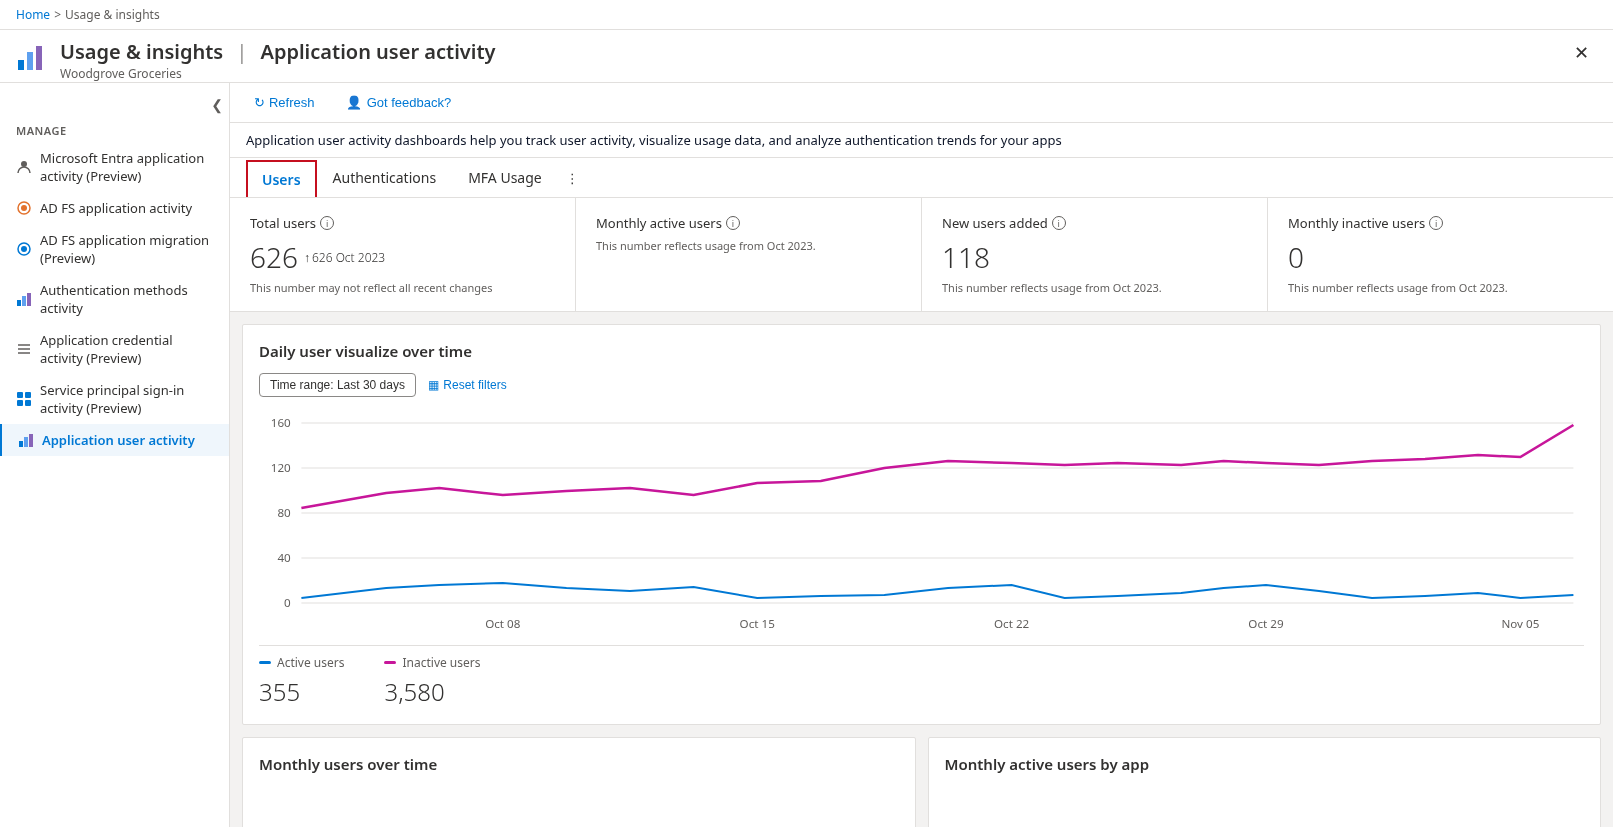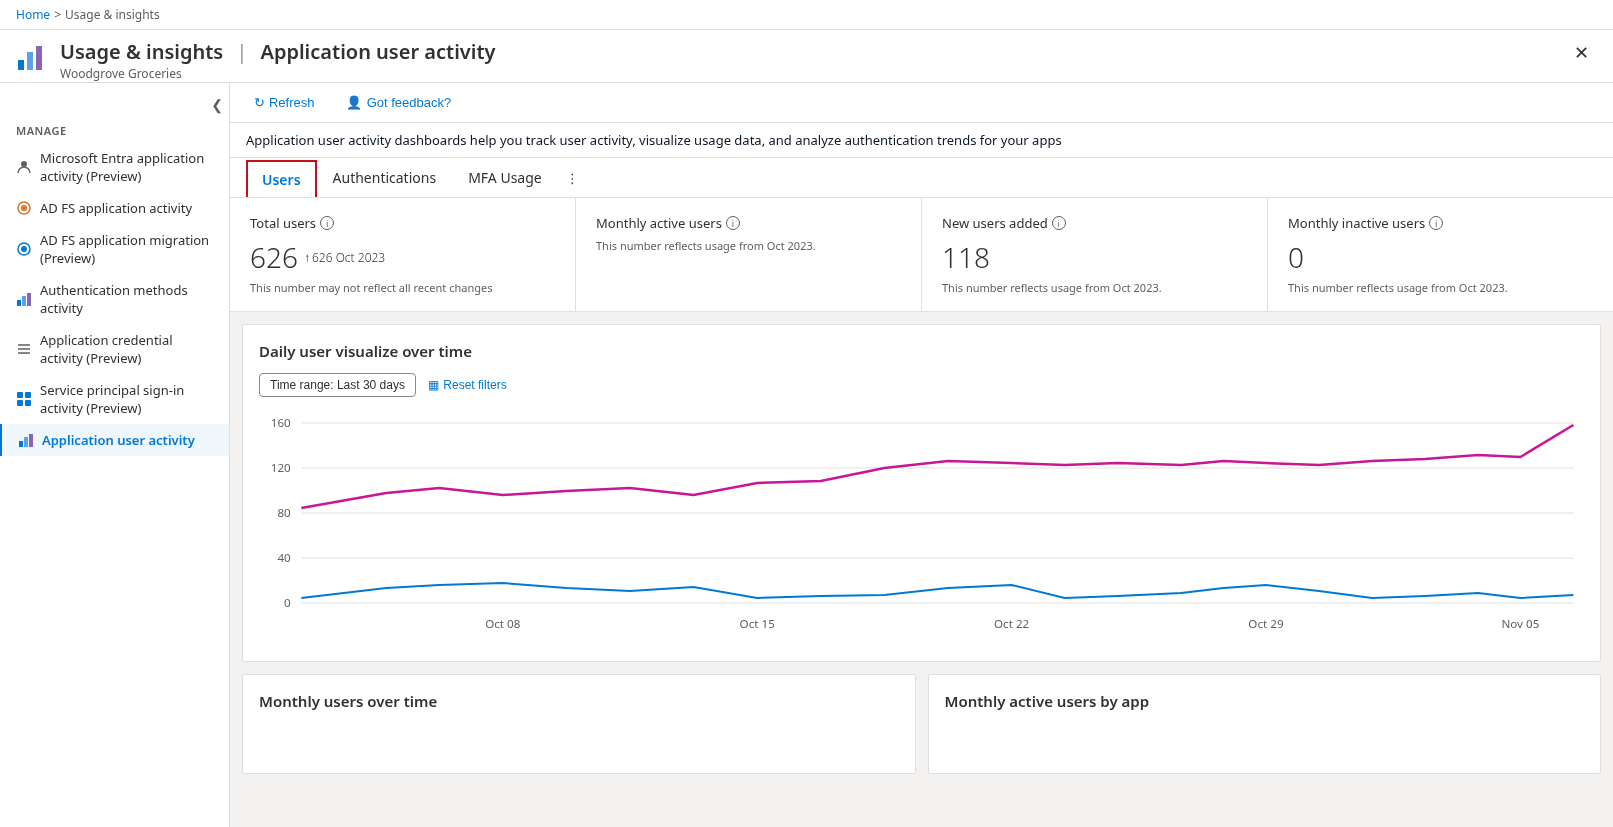--- a/index.html
+++ b/index.html
@@ -338,20 +338,36 @@
               1000,178
               1050,185
               1100,183
               1150,180
               1190,185
               1240,182
             "></polyline>
         </svg>
       </div>
 
+      <div class="chart-legend">
+        <div class="legend-item">
+          <div class="legend-label">
+            <div class="legend-dot" style="background:#0078d4;"></div>
+            <span>Active users</span>
+          </div>
+          <div class="legend-value">355</div>
+        </div>
+        <div class="legend-item">
+          <div class="legend-label">
+            <div class="legend-dot" style="background:#c7169a;"></div>
+            <span>Inactive users</span>
+          </div>
+          <div class="legend-value">3,580</div>
+        </div>
+      </div>
     </div>
 
     <div class="bottom-section">
       <div class="bottom-card">
         <div class="bottom-card-title">Monthly users over time</div>
       </div>
       <div class="bottom-card">
         <div class="bottom-card-title">Monthly active users by app</div>
       </div>
     </div>

